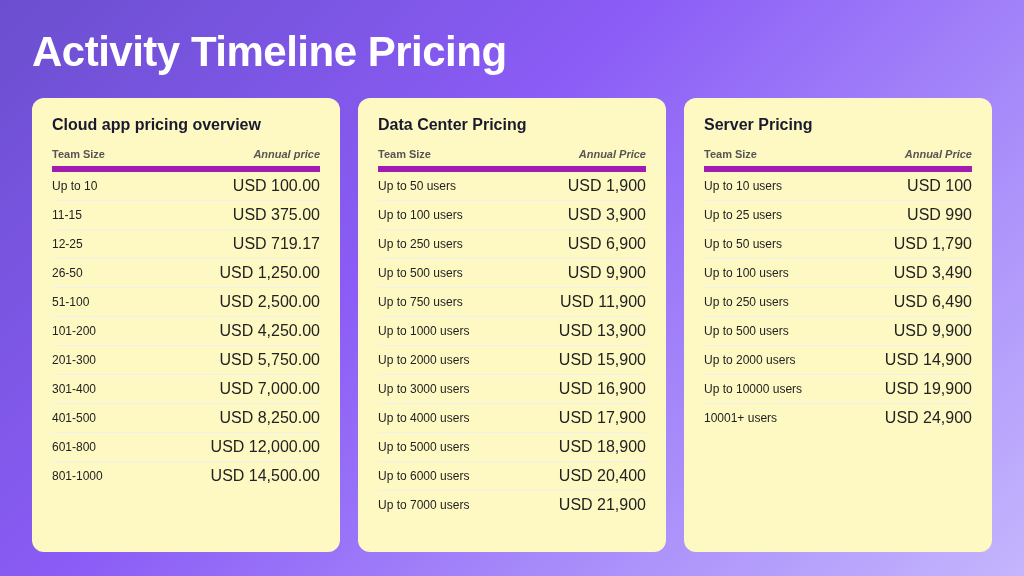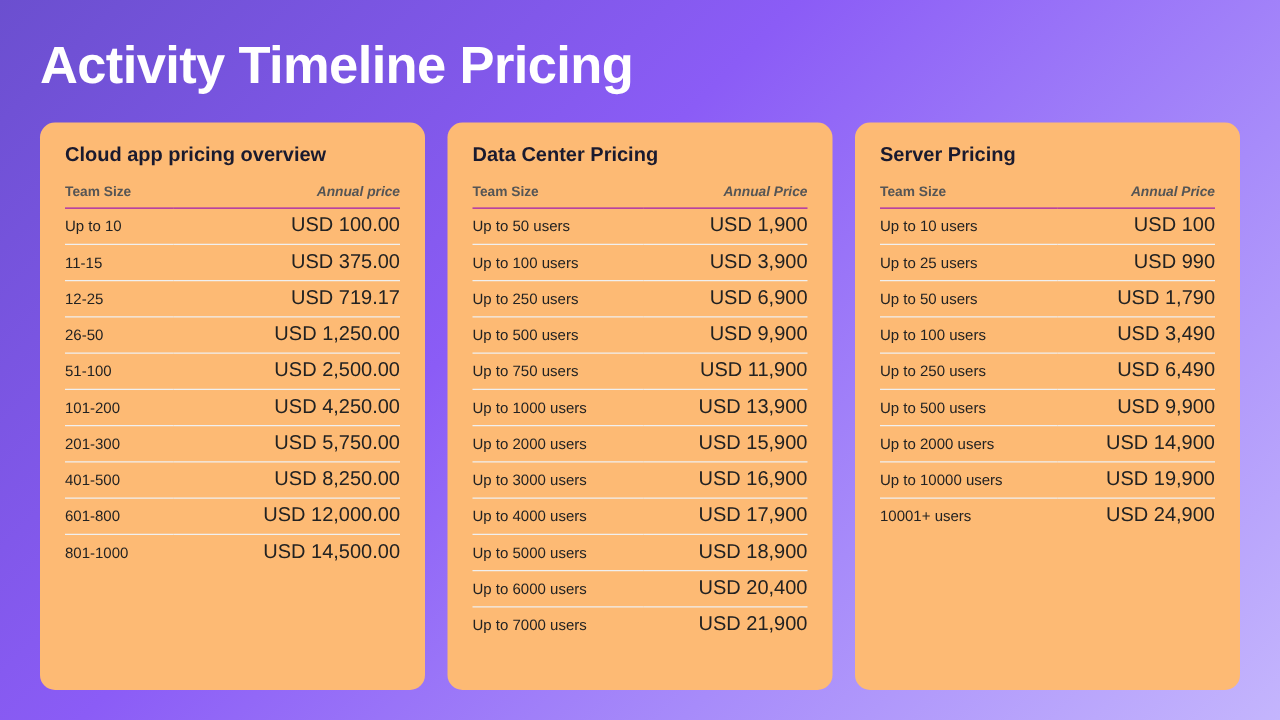--- a/index.html
+++ b/index.html
@@ -19,21 +19,21 @@
       font-weight: 700;
       margin-bottom: 22px;
       letter-spacing: -0.5px;
     }
     .cards-row {
       display: flex;
       gap: 18px;
       flex: 1;
     }
     .card {
-      background: #fdba74;
+      background: #fef9c3;
       border-radius: 12px;
       padding: 18px 20px 14px 20px;
       flex: 1;
       overflow: hidden;
       display: flex;
       flex-direction: column;
     }
     .card-title {
       font-size: 16px;
       font-weight: 700;
@@ -43,21 +43,21 @@
     .pricing-table {
       width: 100%;
       border-collapse: collapse;
       font-size: 12px;
     }
     .pricing-table thead tr th {
       color: #555;
       font-weight: 600;
       padding: 4px 0 6px 0;
       text-align: left;
-      border-bottom: 1px solid #a21caf;
+      border-bottom: 6px solid #a21caf;
       font-size: 11px;
     }
     .pricing-table thead tr th:last-child {
       text-align: right;
       font-style: italic;
     }
     .pricing-table tbody tr td {
       padding: 5px 0;
       color: #222;
       font-size: 12px;
@@ -110,20 +110,24 @@
           </tr>
           <tr>
             <td>101-200</td>
             <td>USD 4,250.00</td>
           </tr>
           <tr>
             <td>201-300</td>
             <td>USD 5,750.00</td>
           </tr>
           <tr>
+            <td>301-400</td>
+            <td>USD 7,000.00</td>
+          </tr>
+          <tr>
             <td>401-500</td>
             <td>USD 8,250.00</td>
           </tr>
           <tr>
             <td>601-800</td>
             <td>USD 12,000.00</td>
           </tr>
           <tr>
             <td>801-1000</td>
             <td>USD 14,500.00</td>

